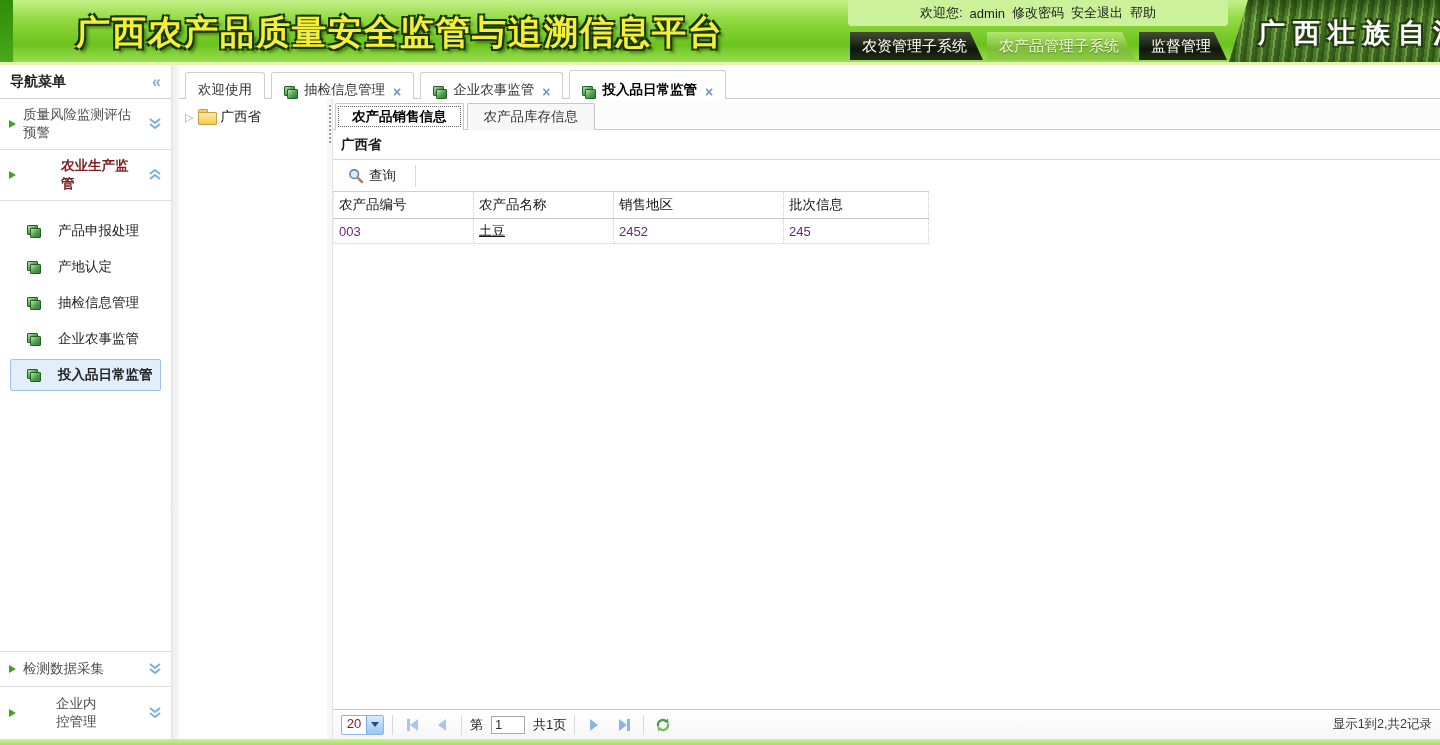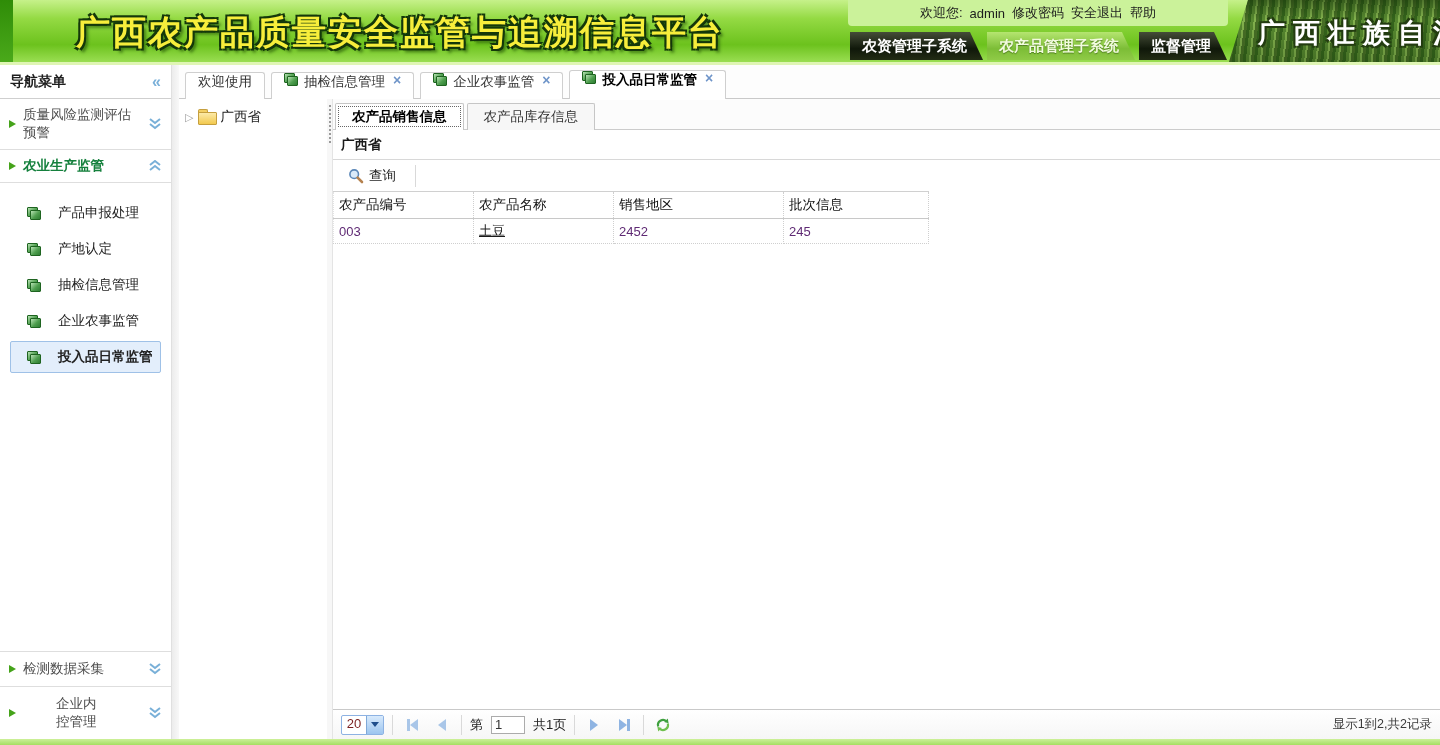--- a/index.html
+++ b/index.html
@@ -12,42 +12,42 @@
     background:linear-gradient(to bottom,#c6f18a 0%,#94da43 30%,#6cc21d 72%,#9ade52 100%);
     border-bottom:3px solid #dff5b4; overflow:hidden; }
   .header-leftbar { position:absolute; left:0; top:0; width:13px; height:62px; background:linear-gradient(to bottom,#2f8c08,#4aa91a); }
   .header-title { position:absolute; left:76px; top:10px; font-size:34px; font-weight:bold; color:#f7ee3b; letter-spacing:2px; white-space:nowrap;
     text-shadow:-2px -2px 0 #14380a, 2px -2px 0 #14380a, -2px 2px 0 #14380a, 2px 2px 0 #14380a, 4px 4px 3px rgba(20,60,0,.55); }
   .header-right { position:absolute; right:212px; top:0; width:380px; height:65px; }
   .user-bar { height:26px; display:flex; align-items:center; justify-content:center; gap:7px;
     background:#cbf29a; border-radius:0 0 4px 4px; padding:2px 10px; font-size:13px; color:#1d1d1d; }
   .user-link { color:#1d1d1d; cursor:pointer; }
   .sys-tabs { display:flex; align-items:flex-end; height:34px; gap:4px; padding-left:2px; }
-  .sys-tab { height:28px; display:flex; align-items:center; padding:0 16px 0 12px; font-size:15px; font-weight:bold; color:#fff; cursor:pointer;
+  .sys-tab { height:28px; display:flex; align-items:center; padding:0 16px 0 12px; font-size:15px; font-weight:normal; color:#fff; cursor:pointer;
     background:linear-gradient(to bottom,#454d38,#10180a 60%,#222c14); clip-path:polygon(0 0,calc(100% - 13px) 0,100% 100%,0 100%);margin-top:8px; }
   .sys-tab.active { background:linear-gradient(to bottom,#b5e570,#7cbd36 60%,#8fca47); color:#f2fbdf; text-shadow:0 1px 1px #4e7d1d; }
   .wheat { position:absolute; right:0; top:0; width:212px; height:65px;
     background:
       linear-gradient(to bottom, rgba(15,40,5,.45), rgba(15,40,5,0) 30%, rgba(15,40,5,.25)),
       repeating-linear-gradient(97deg,#35641c 0 3px,#578830 3px 6px,#83b14e 6px 8px,#486f26 8px 11px);
     clip-path:polygon(20px 0,100% 0,100% 100%,0 100%); display:flex; align-items:center; overflow:hidden; }
   .wheat-text { white-space:nowrap; margin-left:30px; font-size:27px; font-weight:bold; color:#fff; letter-spacing:8px;
     text-shadow:-2px -2px 0 #233c10, 2px -2px 0 #233c10, -2px 2px 0 #233c10, 2px 2px 0 #233c10; }
 
   
   .body { flex:1; display:flex; min-height:0; }
 
   
   .sidebar { flex:0 0 172px; background:#fff; display:flex; flex-direction:column; border-right:1px solid #e0e0e0; }
   .nav-header { display:flex; align-items:center; justify-content:space-between; padding:8px 10px 7px 10px;
     font-size:14px; font-weight:bold; color:#1e1e1e; border-bottom:1px solid #cfcfcf; }
   .collapse-left { color:#7ab0d9; font-size:16px; font-weight:bold; cursor:pointer; line-height:1; }
   .nav-section { display:flex; align-items:center; gap:7px; padding:7px 9px; border-bottom:1px solid #dedede; cursor:pointer; }
   .nav-section .label { flex:1; font-size:13.5px; color:#4d4d4d; }
-  .nav-section.expanded .label { font-weight:bold; color:#15803d; }
+  .nav-section.expanded .label { font-weight:bold; color:#7f1d1d;margin-left:38px; }
   .tri-right { width:0; height:0; border-top:4px solid transparent; border-bottom:4px solid transparent; border-left:7px solid #45a31a; }
   .chev { flex:0 0 auto; }
   .nav-items { padding:10px 0 6px 0; }
   .nav-item { display:flex; align-items:center; gap:16px; margin:4px 10px; padding:6px 6px 6px 16px;
     font-size:13.5px; color:#222; cursor:pointer; border:1px solid transparent; }
   .nav-item.selected { background:#e3eefb; border:1px solid #9fc1e7; border-radius:2px; font-weight:bold; }
   .sidebar-spacer { flex:1; }
   .nav-section.bottom { border-top:1px solid #dedede; border-bottom:none; padding:8px 9px; }
   .nav-section.bottom + .nav-section.bottom { border-top:1px solid #dedede;gap:40px; }
 
@@ -56,21 +56,21 @@
   .doc-icon i { position:absolute; width:11px; height:10px; border:1px solid #1e6420; border-radius:1px;
     background:linear-gradient(135deg,#b8e2b4,#4e9e4e 55%,#2e7d32); }
   .doc-icon i:nth-child(1) { left:0; top:0; }
   .doc-icon i:nth-child(2) { left:3px; top:3px; }
 
   .splitter { flex:0 0 7px; background:linear-gradient(to right,#ececec,#f8f8f8); }
 
   
   .main { flex:1; display:flex; flex-direction:column; min-width:0; }
   .tab-bar { flex:0 0 33px; display:flex; align-items:flex-end; gap:6px; padding:4px 4px 0 6px; background:#fdfdfd; border-bottom:1px solid #c9c9c9; }
-  .tab { display:flex; align-items:flex-start; gap:5px; height:27px; padding:0 12px; background:#fff;
+  .tab { display:flex; align-items:flex-end; gap:5px; height:27px; padding:0 12px; background:#fff;
     border:1px solid #cfcfcf; border-bottom:none; border-radius:3px 3px 0 0; font-size:13.5px; color:#333; cursor:pointer; position:relative; top:1px; }
   .tab.active { font-weight:bold; height:29px; color:#000; background:#fff; box-shadow:0 1px 0 #fff; }
   .tab-close { color:#6f95c9; font-weight:bold; font-size:14px; margin-left:3px; cursor:pointer; line-height:1; }
 
   .main-body { flex:1; display:flex; min-height:0; }
   .tree-panel { flex:0 0 148px; background:#fff; padding:6px 4px; }
   .tree-node { display:flex; align-items:center; gap:5px; padding:3px 2px; cursor:pointer; font-size:13.5px; color:#222; }
   .tree-arrow { color:#9a9a9a; font-size:11px; }
   .folder-icon { position:relative; width:17px; height:12px; margin-top:2px; }
   .folder-icon:before { content:""; position:absolute; left:0; top:-3px; width:8px; height:4px;

